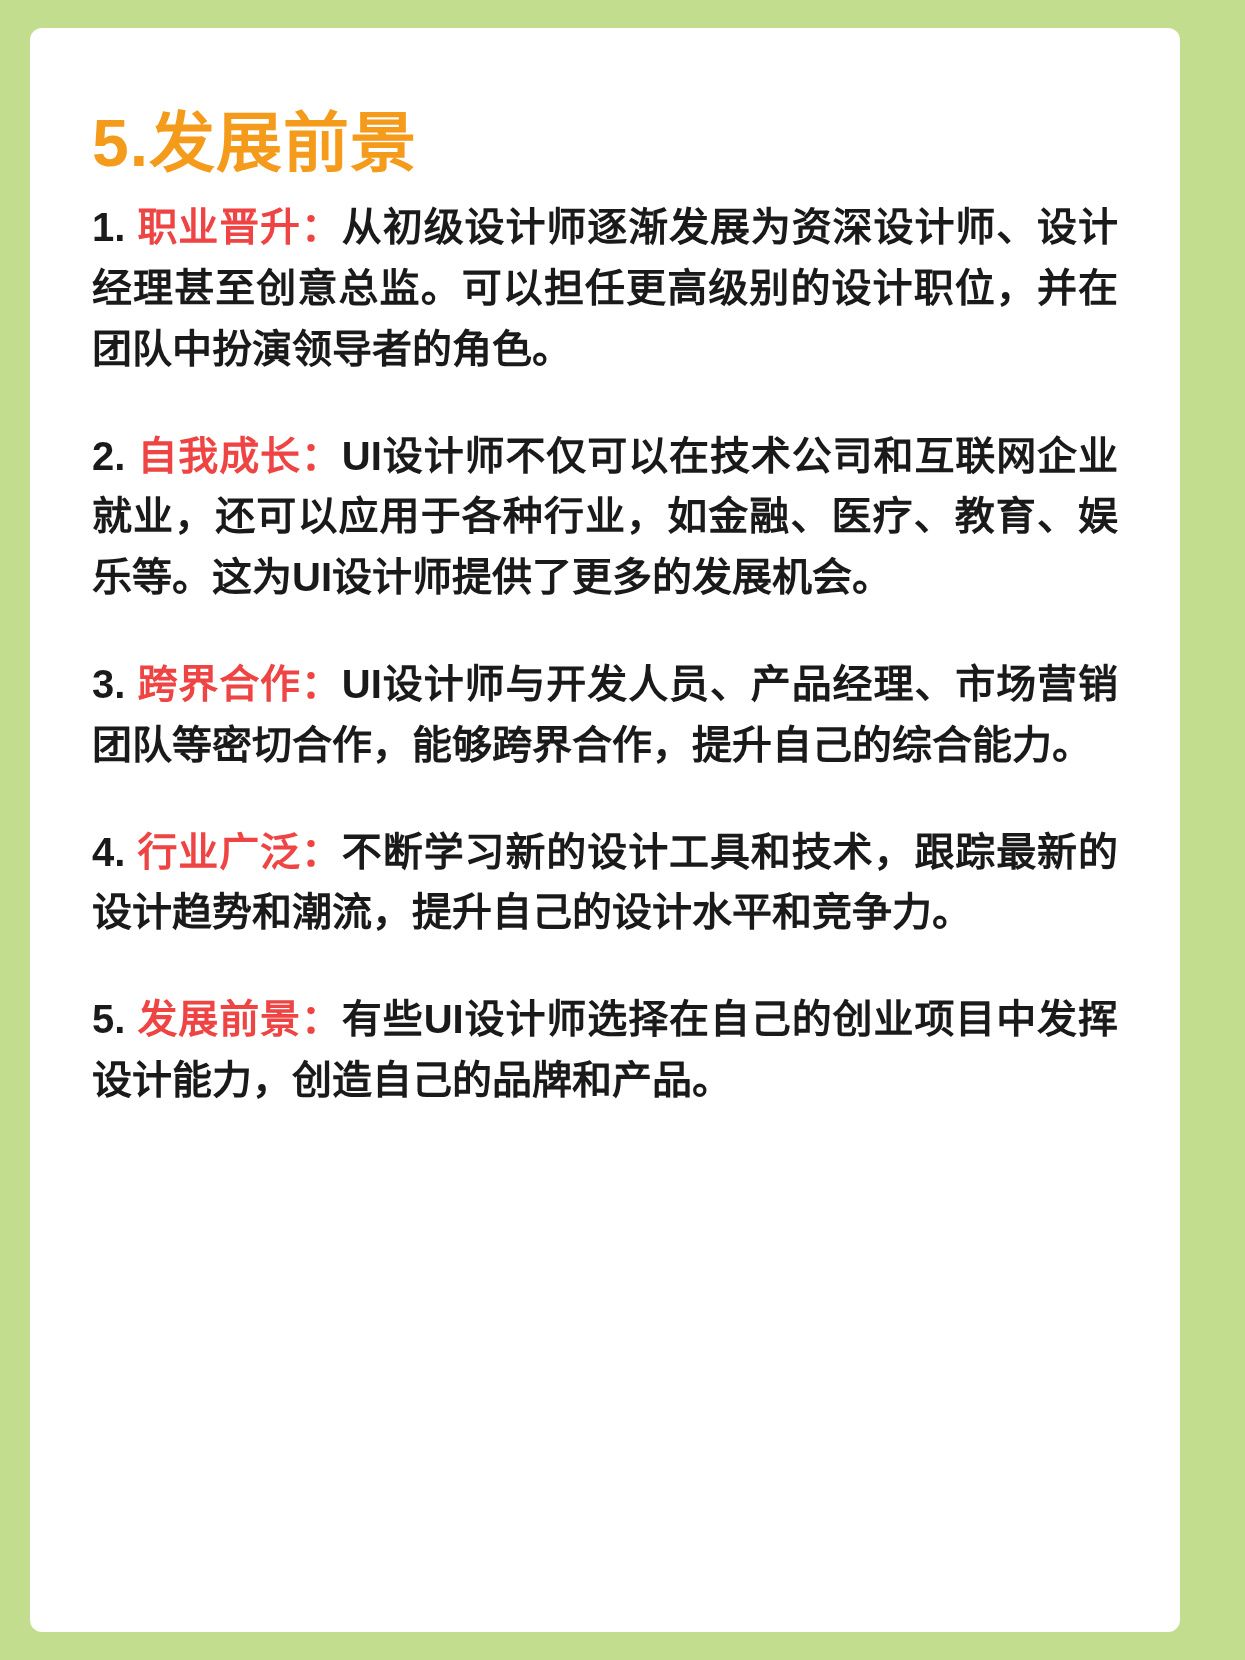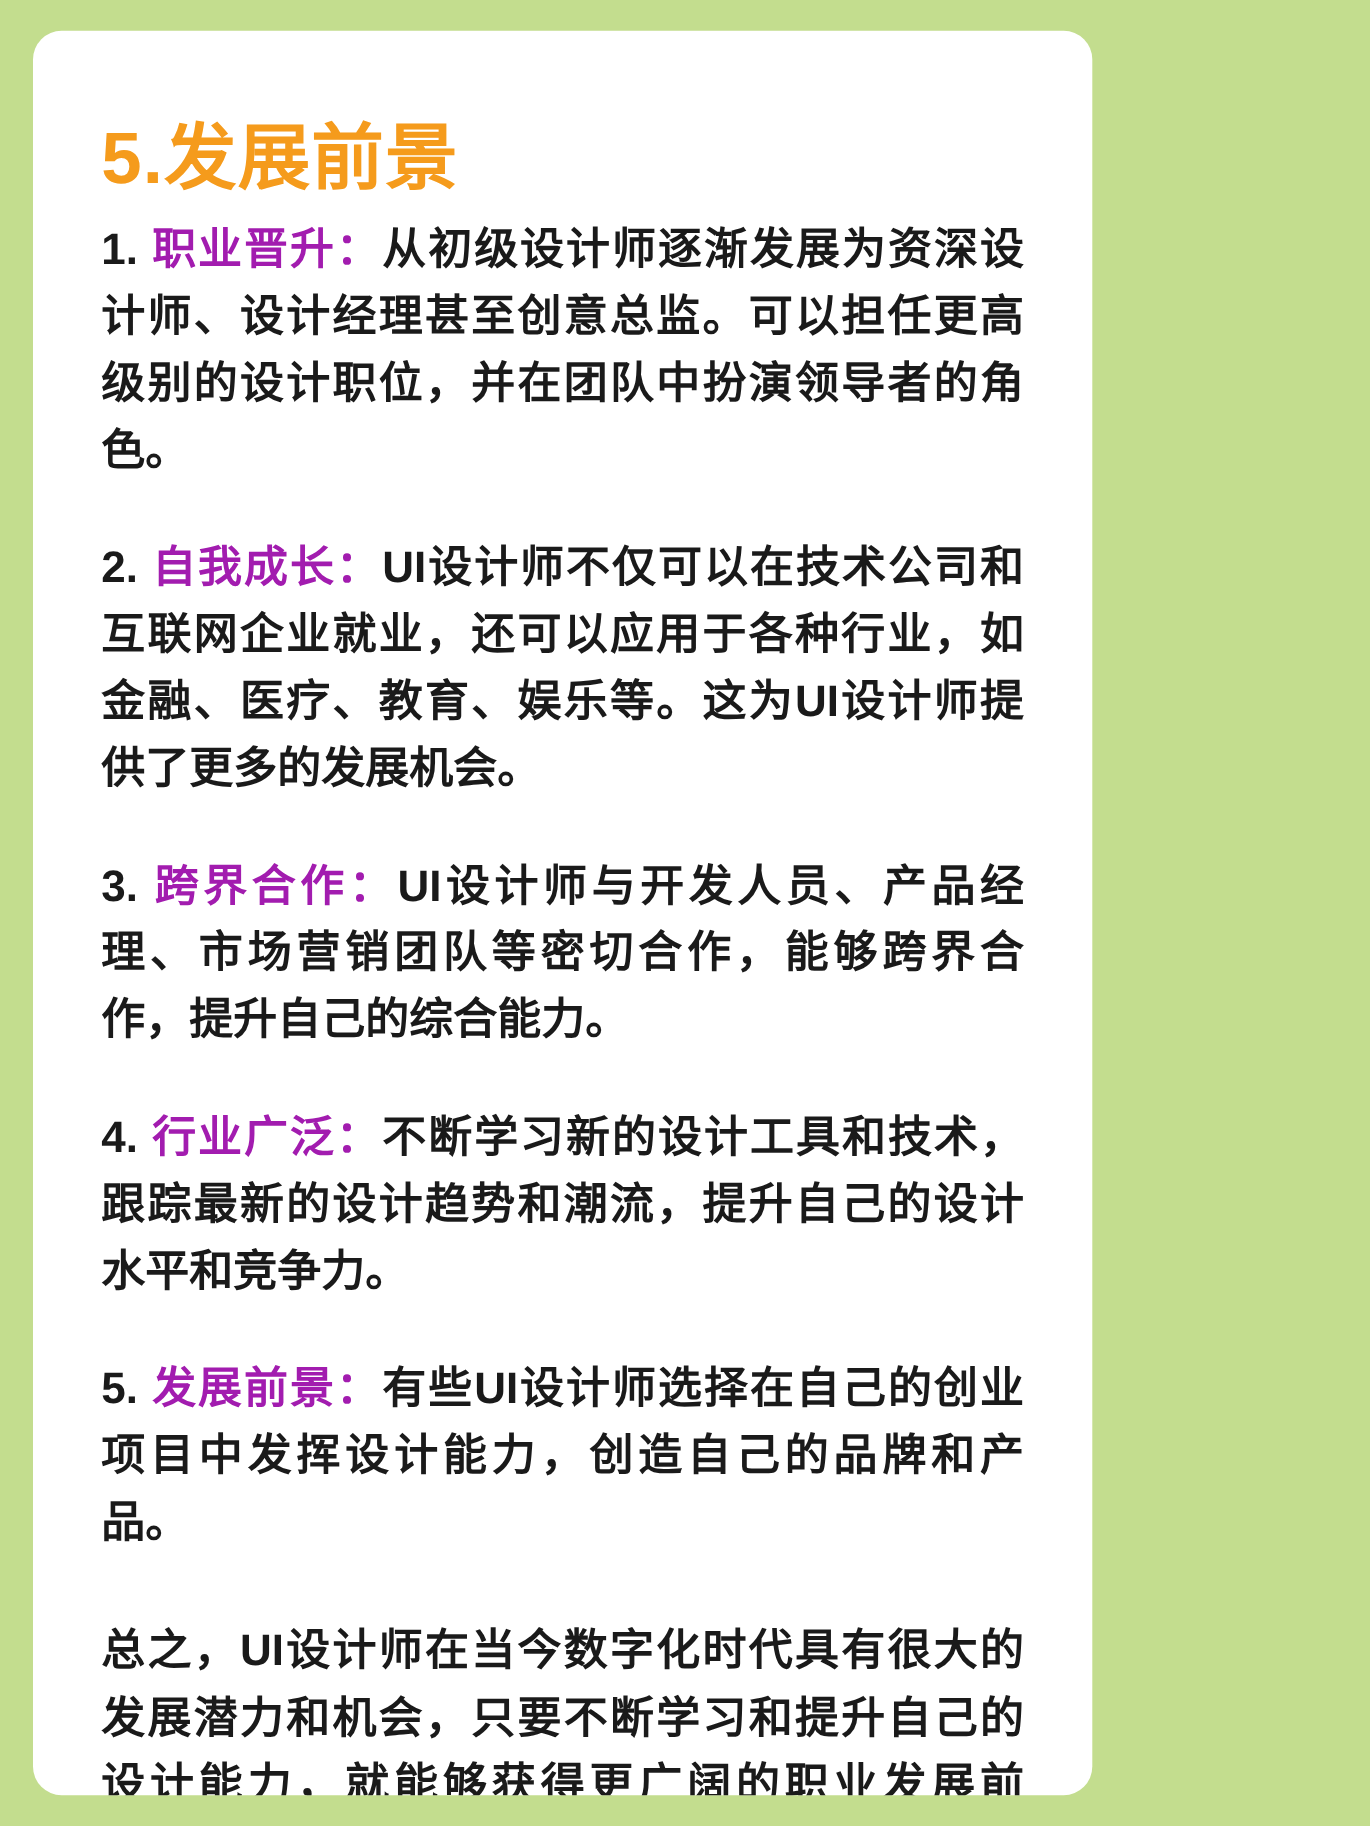--- a/index.html
+++ b/index.html
@@ -10,24 +10,24 @@
     width: 1245px;
     height: 1660px;
     background: #c3dd8e;
     font-family: "Liberation Sans", "DejaVu Sans", sans-serif;
     overflow: hidden;
   }
   .card {
     position: absolute;
     left: 30px;
     top: 28px;
-    width: 963px;
+    width: 1150px;
     height: 1604px;
     background: #ffffff;
-    border-radius: 26px;
+    border-radius: 12px;
     box-sizing: border-box;
     padding: 60px 62px 40px 62px;
     overflow: hidden;
   }
   .title {
     font-size: 66px;
     font-weight: bold;
     color: #f59b1c;
     letter-spacing: 1px;
     margin: 16px 0 14px 0;
@@ -43,21 +43,21 @@
     letter-spacing: 0px;
   }
   .para:last-child {
     margin-bottom: 0;
   }
   .num {
     color: #1a1a1a;
     font-weight: bold;
   }
   .kw {
-    color: #a21caf;
+    color: #ef4444;
     font-weight: bold;
   }
   .body-text {
     color: #1a1a1a;
     font-weight: bold;
   }
   .summary {
     margin-top: 56px;
   }
 </style>
@@ -86,15 +86,14 @@
   <p class="para">
     <span class="num">4.</span>
     <span class="kw">行业广泛：</span><span class="body-text">不断学习新的设计工具和技术，跟踪最新的设计趋势和潮流，提升自己的设计水平和竞争力。</span>
   </p>
 
   <p class="para">
     <span class="num">5.</span>
     <span class="kw">发展前景：</span><span class="body-text">有些UI设计师选择在自己的创业项目中发挥设计能力，创造自己的品牌和产品。</span>
   </p>
 
-  <p class="para summary">总之，UI设计师在当今数字化时代具有很大的发展潜力和机会，只要不断学习和提升自己的设计能力，就能够获得更广阔的职业发展前景。</p>
 
 </div>
 
 </body></html>

